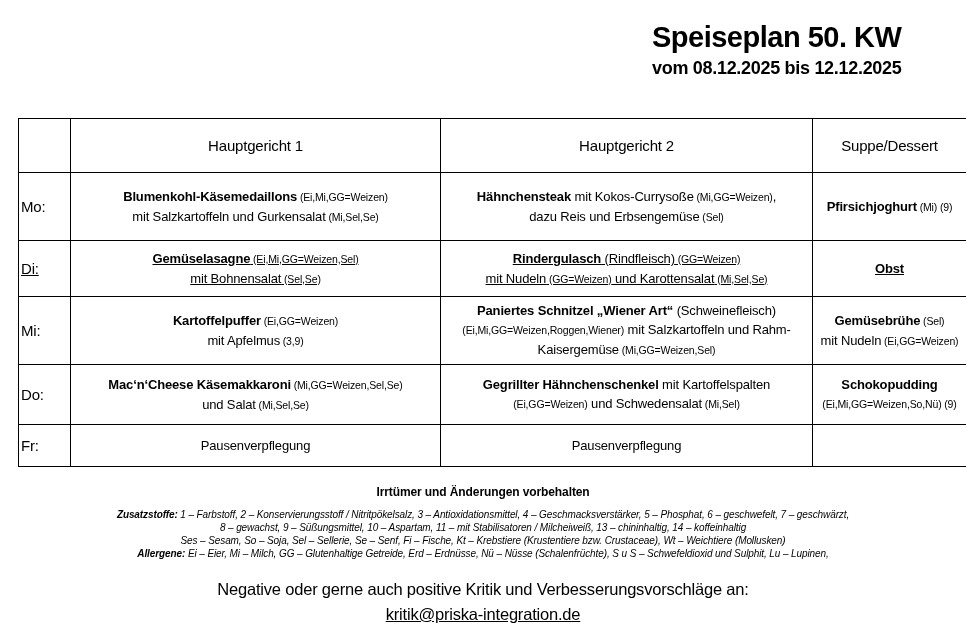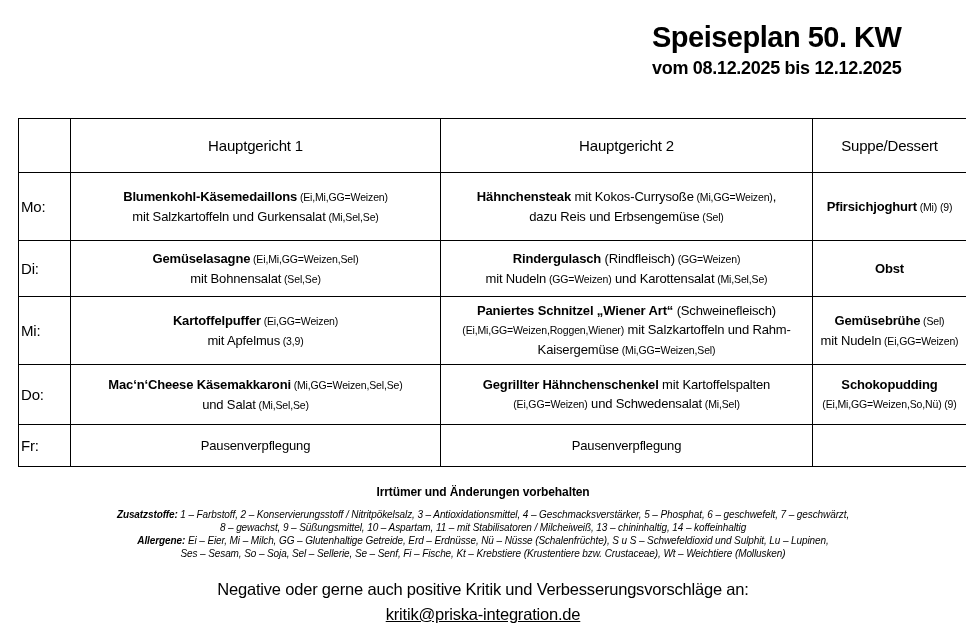--- a/index.html
+++ b/index.html
@@ -26,21 +26,21 @@
     table-layout: fixed;
     margin-left: 8px;
   }
   .menu-table th, .menu-table td { border: 1px solid #000; }
   .menu-table col.c-day { width: 52px; }
   .menu-table col.c-hg1 { width: 370px; }
   .menu-table col.c-hg2 { width: 372px; }
   .menu-table col.c-sup { width: 154px; }
   .menu-table thead tr { height: 54px; }
   .menu-table tbody tr:nth-child(1) { height: 68px; }
-  .menu-table tbody tr:nth-child(2) { height: 56px; }
+  .menu-table tbody tr:nth-child(2) { height: 56px; text-decoration: underline; }
   .menu-table tbody tr:nth-child(3) { height: 68px; }
   .menu-table tbody tr:nth-child(4) { height: 60px; }
   .menu-table tbody tr:nth-child(5) { height: 42px; }
   .menu-table th {
     font-size: 15px; font-weight: normal; text-align: center; vertical-align: middle;
     letter-spacing: -0.2px;
   }
   td.day-cell {
     font-size: 15px; text-align: left; vertical-align: middle;
     padding-left: 2px; letter-spacing: -0.2px;
@@ -172,22 +172,22 @@
           <td class="menu-cell"></td>
         </tr>
       </tbody>
   </table>
 
   <div class="disclaimer">Irrtümer und Änderungen vorbehalten</div>
 
   <div class="legend">
     <div class="legend-line"><b>Zusatzstoffe:</b> <span>1 – Farbstoff, 2 – Konservierungsstoff / Nitritpökelsalz, 3 – Antioxidationsmittel, 4 – Geschmacksverstärker, 5 – Phosphat, 6 – geschwefelt, 7 – geschwärzt,</span></div>
     <div class="legend-line">8 – gewachst, 9 – Süßungsmittel, 10 – Aspartam, 11 – mit Stabilisatoren / Milcheiweiß, 13 – chininhaltig, 14 – koffeinhaltig</div>
+    <div class="legend-line">Ses – Sesam, So – Soja, Sel – Sellerie, Se – Senf, Fi – Fische, Kt – Krebstiere (Krustentiere bzw. Crustaceae), Wt – Weichtiere (Mollusken)</div>
     <div class="legend-line"><b>Allergene:</b> <span>Ei – Eier, Mi – Milch, GG – Glutenhaltige Getreide, Erd – Erdnüsse, Nü – Nüsse (Schalenfrüchte), S u S – Schwefeldioxid und Sulphit, Lu – Lupinen,</span></div>
-    <div class="legend-line">Ses – Sesam, So – Soja, Sel – Sellerie, Se – Senf, Fi – Fische, Kt – Krebstiere (Krustentiere bzw. Crustaceae), Wt – Weichtiere (Mollusken)</div>
   </div>
 
   <div class="feedback">Negative oder gerne auch positive Kritik und Verbesserungsvorschläge an:</div>
   <div class="email-line">
     <a href="#">kritik@priska-integration.de</a>
   </div>
 
 </div>
 
 </body></html>

